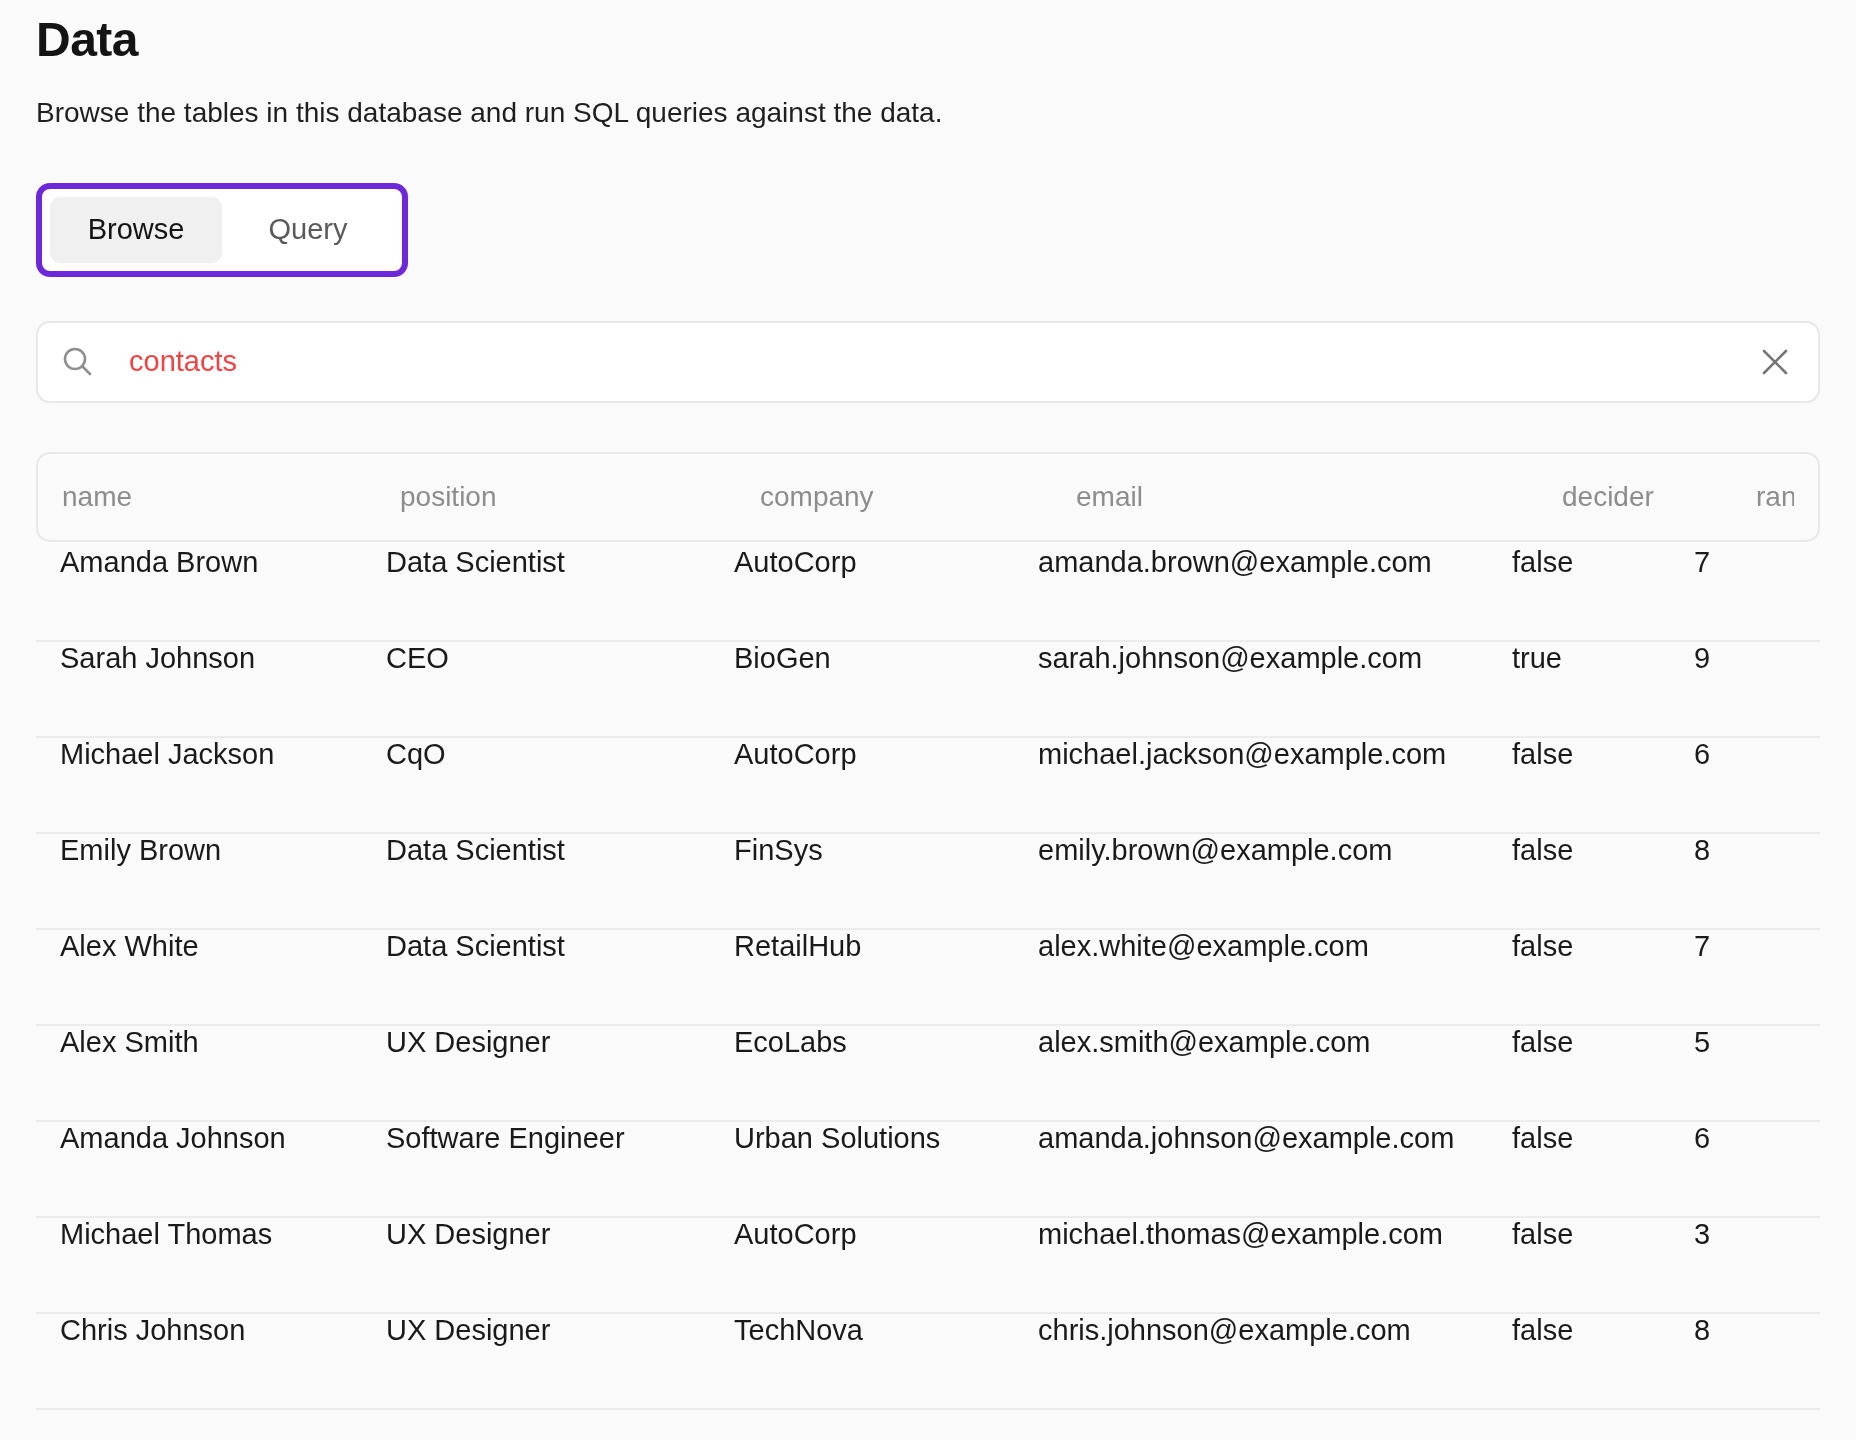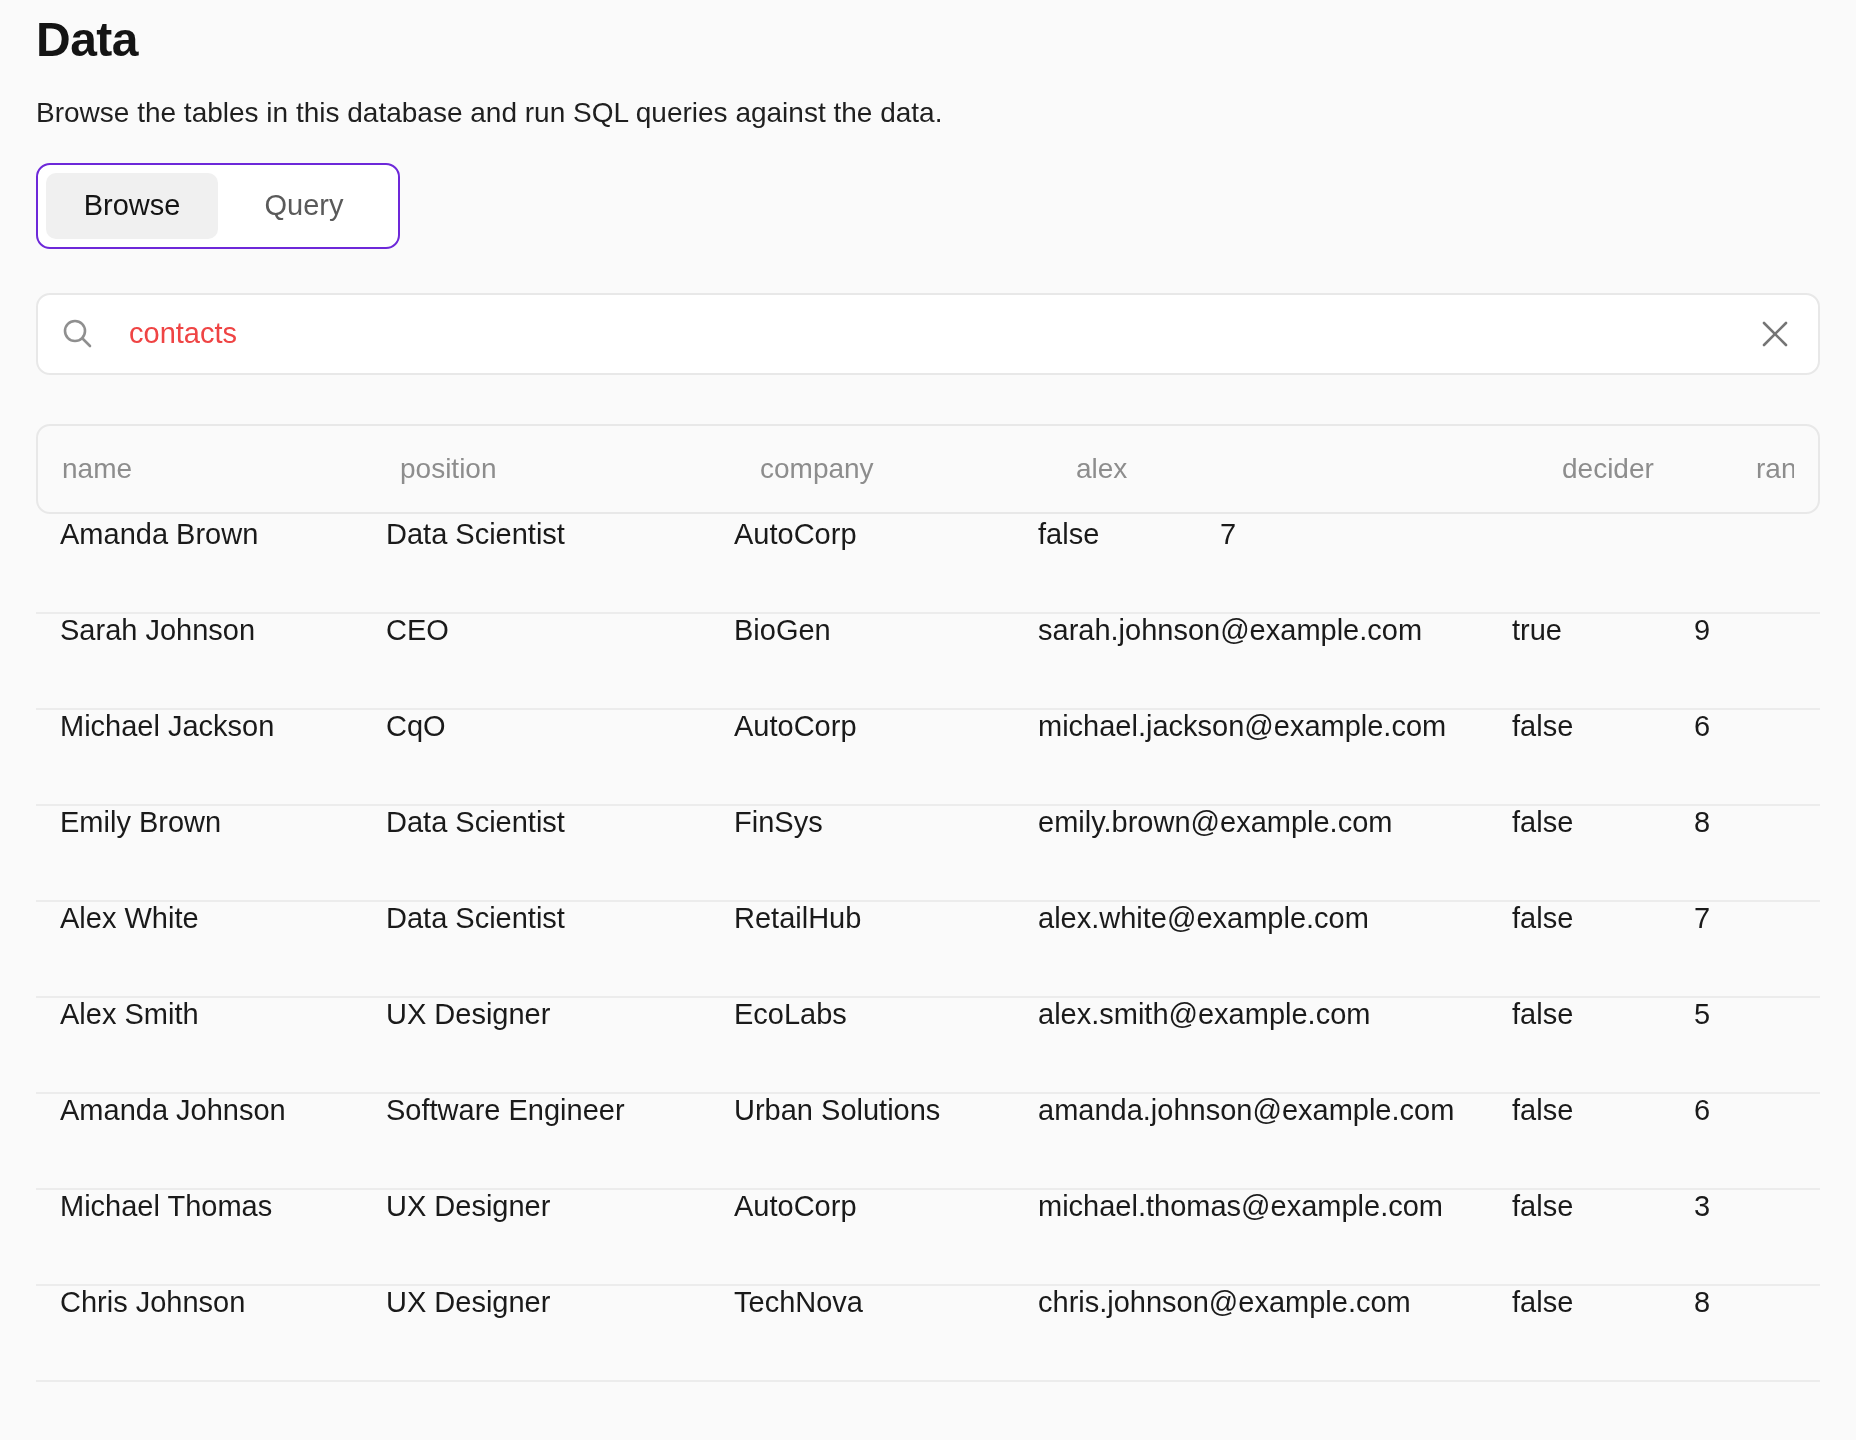--- a/index.html
+++ b/index.html
@@ -21,24 +21,24 @@
   }
   .subtitle {
     margin-top: 26px;
     font-size: 28px;
     color: #1f1f1f;
     line-height: 40px;
   }
 
   
   .tab-group {
-    margin-top: 30px;
+    margin-top: 50px;
     display: inline-flex;
     background: #ffffff;
-    border: 2px solid #6d28d9;
+    border: 6px solid #6d28d9;
     border-radius: 14px;
     padding: 8px;
   }
   .tab {
     width: 172px;
     height: 66px;
     border: none;
     background: transparent;
     border-radius: 10px;
     font-family: inherit;
@@ -153,31 +153,32 @@
         </svg>
       </span>
     </button>
   </div>
 
   <div class="table">
     <div class="thead">
       <div class="th col-name">name</div>
       <div class="th col-position">position</div>
       <div class="th col-company">company</div>
-      <div class="th col-email">alex</div>
+      <div class="th col-email">email</div>
       <div class="th col-decider">decider</div>
       <div class="th col-ranking">ranking</div>
     </div>
 
     <div class="tbody">
 
       <div class="tr">
         <div class="td col-name">Amanda Brown</div>
         <div class="td col-position">Data Scientist</div>
         <div class="td col-company">AutoCorp</div>
+        <div class="td col-email">amanda.brown@example.com</div>
         <div class="td col-decider">false</div>
         <div class="td col-ranking">7</div>
       </div>
 
       <div class="tr">
         <div class="td col-name">Sarah Johnson</div>
         <div class="td col-position">CEO</div>
         <div class="td col-company">BioGen</div>
         <div class="td col-email">sarah.johnson@example.com</div>
         <div class="td col-decider">true</div>

